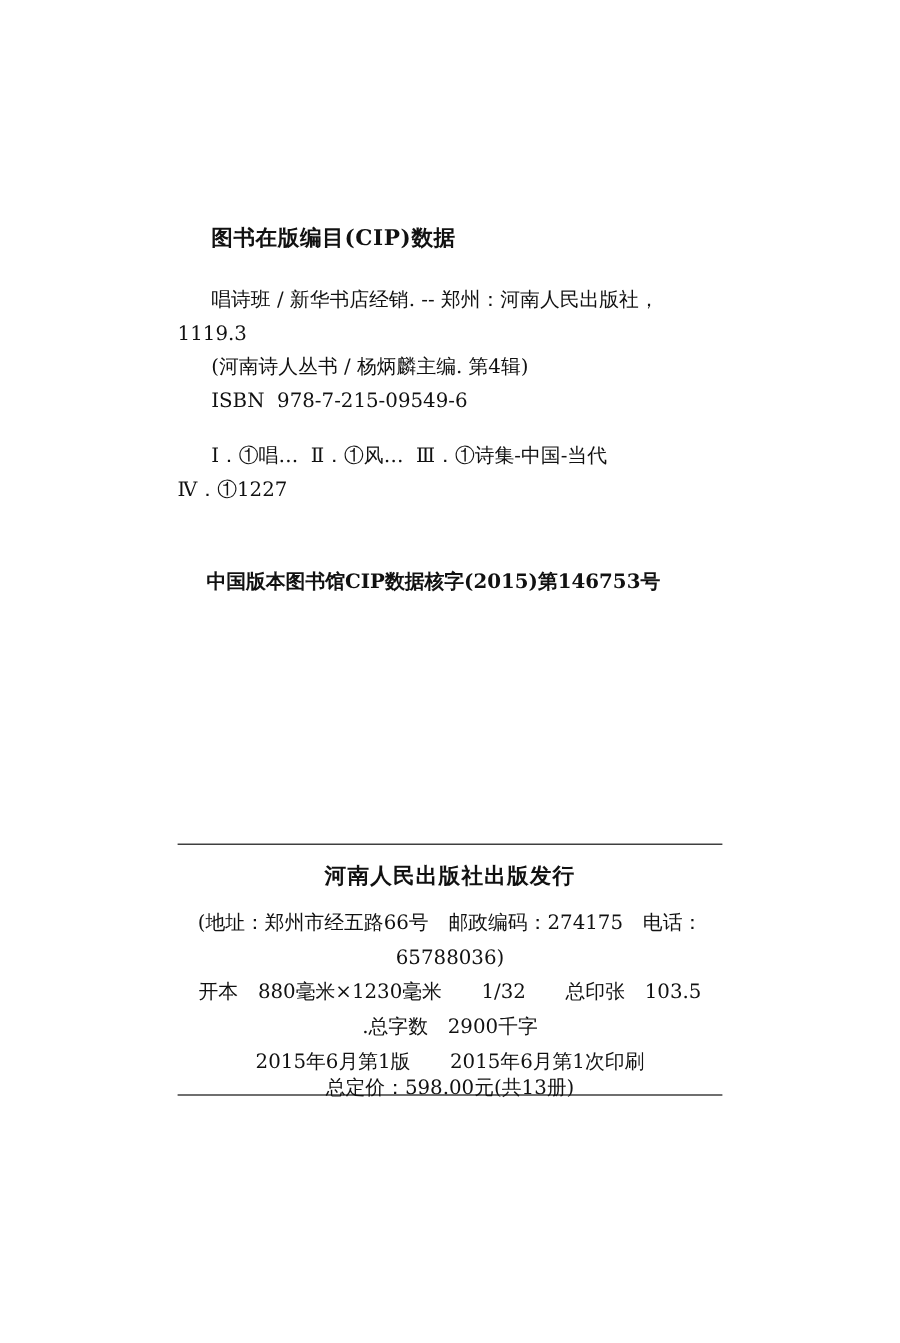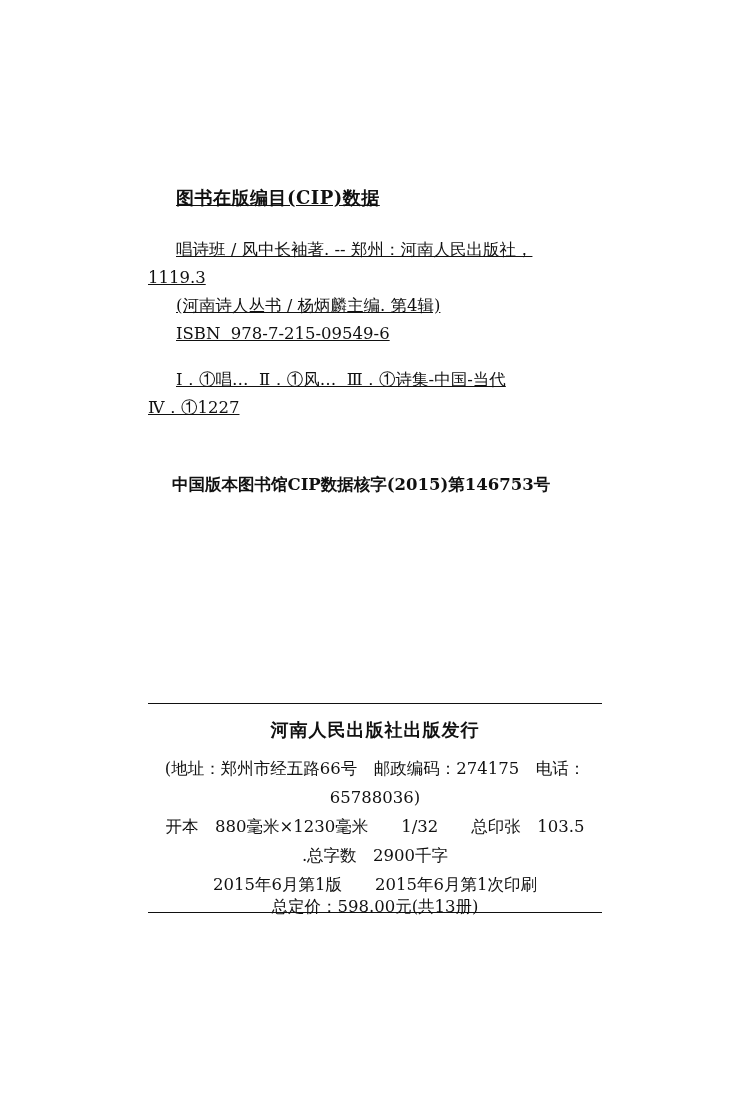--- a/index.html
+++ b/index.html
@@ -23,21 +23,20 @@
     height: 1119px;
     background: #fff;
   }
 
   
   .cip-block {
     position: absolute;
     left: 148px;
     top: 186px;
     width: 460px;
-    text-decoration: underline;
   }
   .cip-title {
     font-size: 18px;
     font-weight: bold;
     letter-spacing: 0.5px;
     margin: 0 0 26px 0;
     padding-left: 28px;
   }
   .cip-line {
     font-size: 16.5px;
@@ -98,21 +97,21 @@
   }
 </style>
 </head>
 <body>
 
 <div class="page">
 
   <div class="cip-block">
     <div class="cip-title">图书在版编目(CIP)数据</div>
 
-    <div class="cip-line indent-1">唱诗班 / 风中长袖著. -- 郑州：河南人民出版社，</div>
+    <div class="cip-line indent-1">唱诗班 / 新华书店经销. -- 郑州：河南人民出版社，</div>
     <div class="cip-line indent-0">1119.3</div>
     <div class="cip-line indent-1">(河南诗人丛书 / 杨炳麟主编. 第4辑)</div>
     <div class="cip-line indent-1">ISBN  978-7-215-09549-6</div>
 
     <div class="cip-line indent-1 gap-top-md">Ⅰ．①唱…  Ⅱ．①风…  Ⅲ．①诗集-中国-当代</div>
     <div class="cip-line indent-0">Ⅳ．①1227</div>
   </div>
 
   <div class="cip-approval">中国版本图书馆CIP数据核字(2015)第146753号</div>
 

